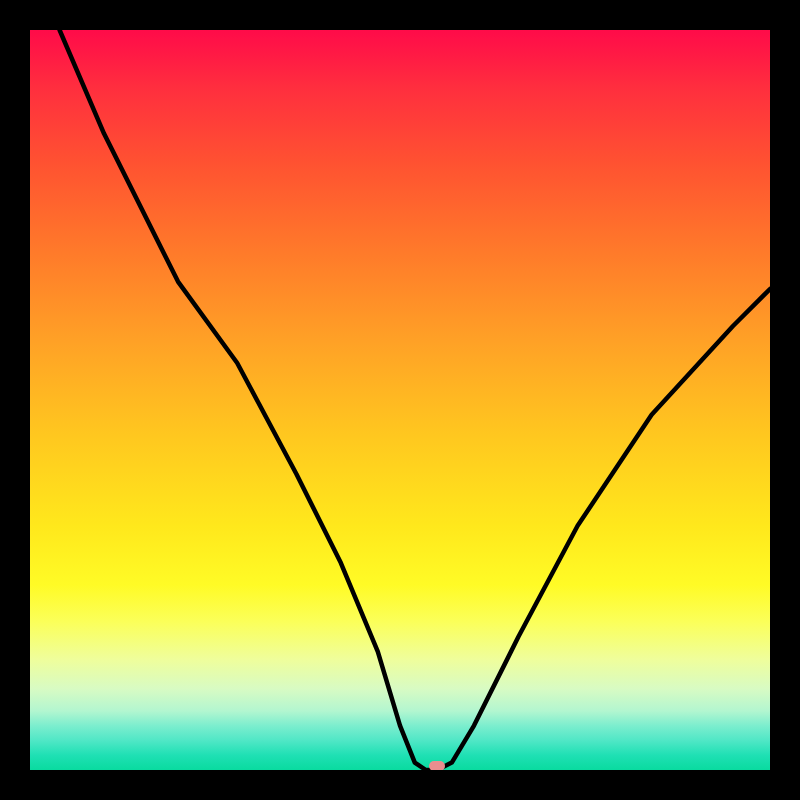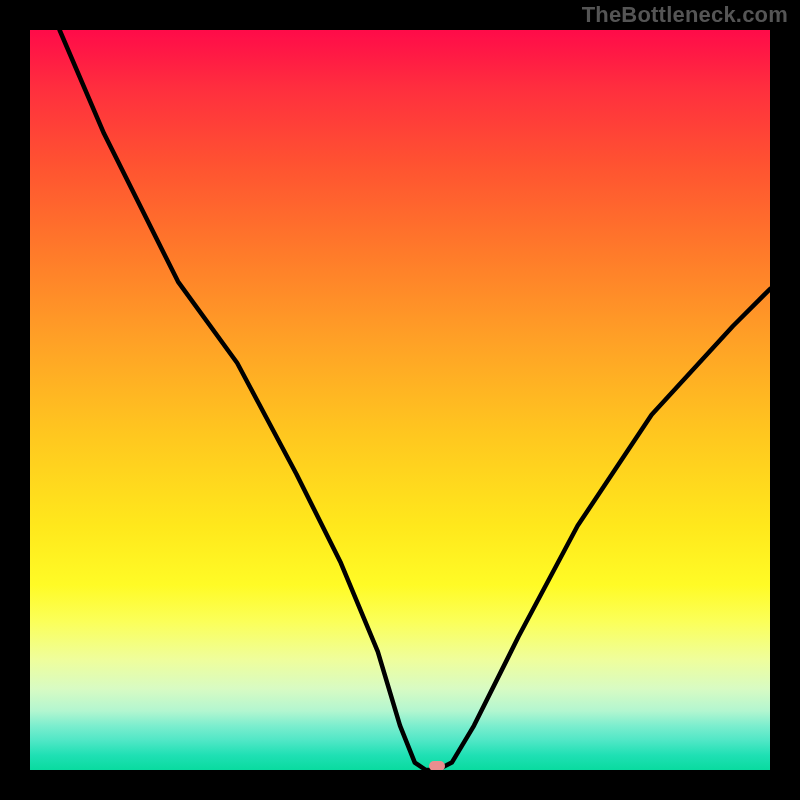--- a/index.html
+++ b/index.html
@@ -68,21 +68,20 @@
     background: #e98e8f;
     transform: translate(-50%, -50%);
     z-index: 3;
   }
 </style>
 </head>
 <body>
 
 <div class="frame">
 
-  <div class="watermark">TheBottleneck.com</div>
 
   <div class="plot-area">
     <svg class="curve" viewBox="0 0 740 740" preserveAspectRatio="none">
       <path fill="none" stroke="#000" stroke-width="4.5" stroke-linecap="round" stroke-linejoin="round" d="M29.6 0.0 L74.0 103.6 L148.0 251.6 L207.2 333.0 L266.4 444.0 L310.8 532.8 L347.8 621.6 L370.0 695.6 L384.8 732.6 L395.9 740.0 L407.0 740.0 L421.8 732.6 L444.0 695.6 L488.4 606.8 L547.6 495.8 L621.6 384.8 L703.0 296.0 L740.0 259.0"></path>
     </svg>
     <div class="marker" style="left:407.0px;top:736.3px;"></div>
   </div>
 
 </div>
 

